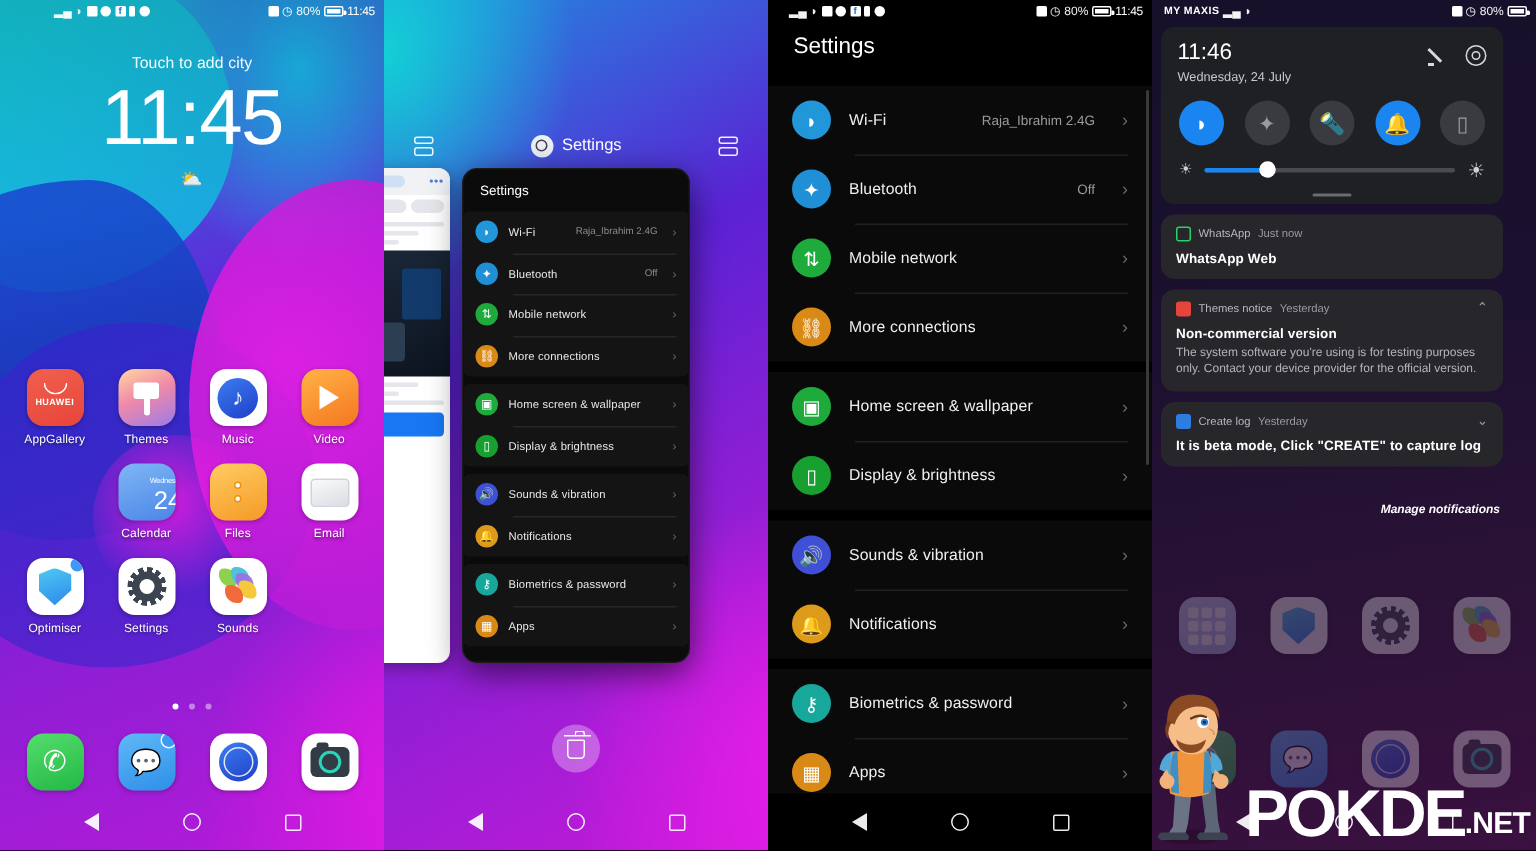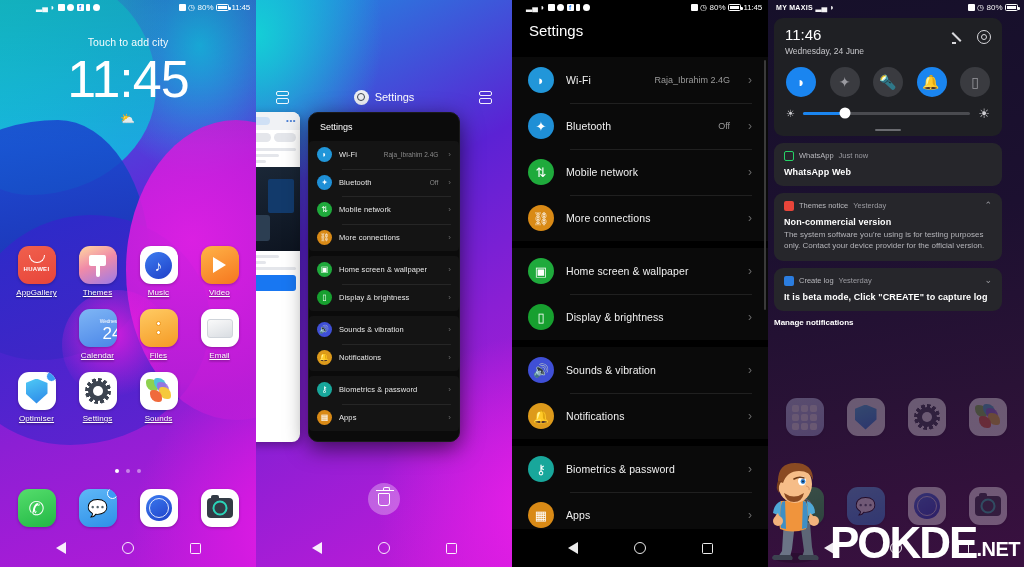--- a/index.html
+++ b/index.html
@@ -69,21 +69,21 @@
   .bigclock { font-size:52px; font-weight:300; letter-spacing:-1px; line-height:1.05; margin-top:4px; }
   .clockdate { font-size:12.5px; font-weight:400; margin-top:2px; letter-spacing:.1px; }
   .weather { font-size:12px; margin-top:5px; }
 
   .appgrid { position:absolute; top:246px; left:0; right:0; z-index:6;
     display:grid; grid-template-columns:repeat(4,1fr); row-gap:12px; padding:0 6px; }
   .app { display:flex; flex-direction:column; align-items:center; gap:4px; }
   .appicon { width:38px; height:38px; border-radius:11px; position:relative;
     display:flex; align-items:center; justify-content:center; overflow:hidden;
     box-shadow:0 1px 3px rgba(0,0,0,.25); }
-  .applabel { font-size:8px; color:#fff; text-shadow:0 1px 2px rgba(0,0,0,.5); letter-spacing:.1px;text-decoration:underline; }
+  .applabel { font-size:8px; color:#fff; text-shadow:0 1px 2px rgba(0,0,0,.5); letter-spacing:.1px; }
   .app.empty .appicon { visibility:hidden; }
   .app.empty .applabel { visibility:hidden; }
 
   .ic-appgallery { background:linear-gradient(160deg,#f0604d,#e8453a); }
   .ic-appgallery .hw { color:#fff; font-size:6px; font-weight:700; letter-spacing:.3px; margin-top:7px; }
   .ic-appgallery .smile { position:absolute; top:9px; left:50%; transform:translateX(-50%);
      width:16px; height:8px; border:1.6px solid #fff; border-top:none; border-radius:0 0 16px 16px; }
   .ic-themes { background:linear-gradient(155deg,#ffd9a0,#f08aa8 45%,#9b7ae8); }
   .ic-themes .brush { width:17px;height:11px;background:#fff;border-radius:2px; position:relative; margin-bottom:9px;}
   .ic-themes .brush::after{content:'';position:absolute;left:50%;top:11px;transform:translateX(-50%);width:4px;height:11px;background:#fff;border-radius:0 0 2px 2px;}
@@ -237,21 +237,21 @@
   .qs-handle { width:26px;height:2px;background:#6a6b70;border-radius:2px;margin:4px auto 0;}
 
   .ncard { background:#26262b; border-radius:9px; padding:8px 10px 9px; margin-top:7px; position:relative;}
   .nhdr { display:flex; align-items:center; gap:5px; }
   .nhdr-ic { width:10px;height:10px;border-radius:2px;flex:0 0 auto; display:flex;align-items:center;justify-content:center;font-size:7px;}
   .napp { font-size:7.5px; color:#b8b8bd; }
   .ntime { font-size:7.5px; color:#9a9aa0; }
   .ncollapse { margin-left:auto; font-size:9px; color:#9a9aa0; line-height:1; }
   .ntitle { font-size:9px; color:#fff; font-weight:700; margin-top:6px; letter-spacing:.1px;}
   .nbody { font-size:8px; color:#b4b4b9; margin-top:2px; line-height:1.45; }
-  .manage { text-align:left; font-size:8px; color:#fff; font-weight:700; margin-top:7px; padding-right:2px;}
+  .manage { text-align:right; font-size:8px; color:#fff; font-weight:700; margin-top:24px; padding-right:2px;font-style:italic;}
 
   
   .wm { position:absolute; right:4px; bottom:6px; z-index:60; display:flex; align-items:center; }
   .wm-text { font-size:44px; font-weight:800; color:#fff; letter-spacing:-2px; line-height:.82;
     font-family:"Liberation Sans", sans-serif; }
   .wm-net { font-size:20px; font-weight:800; color:#fff; letter-spacing:-.5px; }
   .mascot { position:absolute; left:-66px; bottom:-2px; width:70px; height:104px; }
 </style>
 </head>
 <body>
@@ -674,21 +674,21 @@
             <i></i>
           </span>
       </div>
     </div>
 
     <div class="shade">
       <div class="qs-card">
         <div class="qs-top">
           <div>
             <div class="qs-time">11:46</div>
-            <div class="qs-date">Wednesday, 24 June</div>
+            <div class="qs-date">Wednesday, 24 July</div>
           </div>
           <div class="qs-acts">
             <div class="ic-pencil"></div>
             <div class="ic-gear2"></div>
           </div>
         </div>
         <div class="qs-toggles">
           <div class="qt on">◗</div>
           <div class="qt">✦</div>
           <div class="qt">🔦</div>

